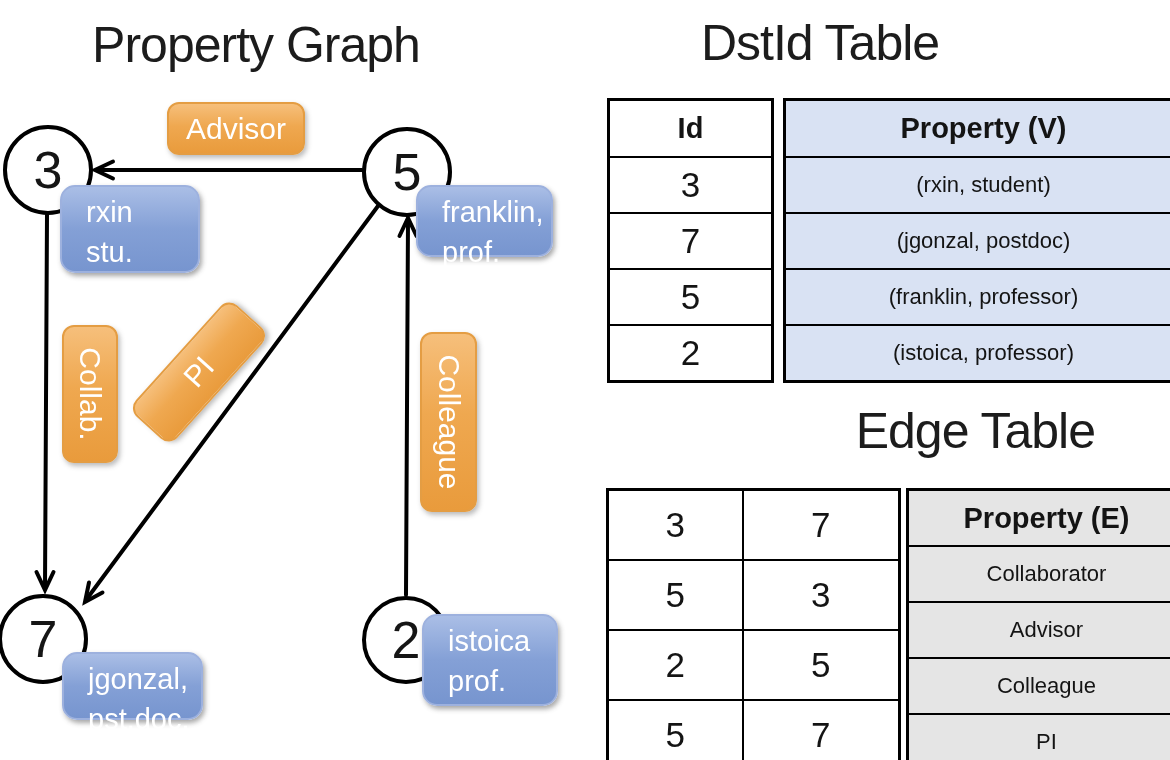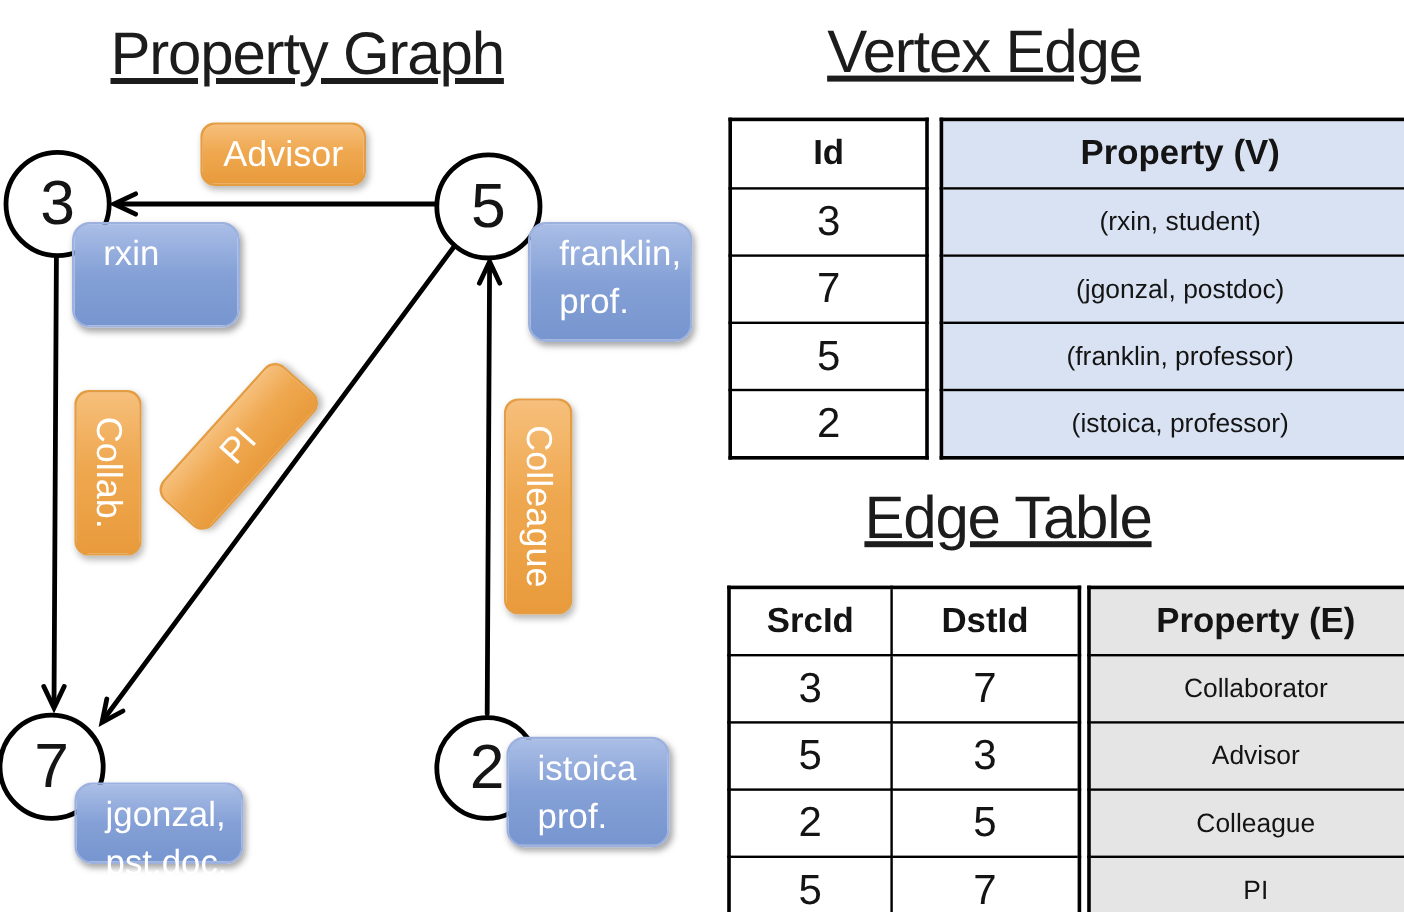--- a/index.html
+++ b/index.html
@@ -2,24 +2,24 @@
 <html><head>
 <meta charset="utf-8">
 <style>
   html,body{margin:0;padding:0;background:#fff;}
   .stage{
     position:relative;width:1170px;height:760px;overflow:hidden;
     font-family:"Liberation Sans",sans-serif;color:#111;background:#fff;
   }
   
   .big-title{position:absolute;font-size:50px;font-weight:400;color:#1c1c1c;
-    text-align:center;letter-spacing:-1px;white-space:nowrap;text-decoration:underline;}
+    text-align:center;letter-spacing:-1px;white-space:nowrap;}
   .graph-title{left:0;top:16px;width:512px;}
   .vtable-title{left:585px;top:14px;width:470px;}
-  .etable-title{left:585px;top:402px;width:510px;}
+  .etable-title{left:585px;top:402px;width:510px;text-align:right;}
 
   
   .edges{position:absolute;left:0;top:0;}
   .circle{
     position:absolute;width:90px;height:90px;box-sizing:border-box;
     background:#fff;border:4px solid #000;border-radius:50%;
     display:flex;align-items:center;justify-content:center;
     font-size:52px;color:#151515;z-index:2;
   }
   .c3{left:3px;top:125px;}
@@ -29,21 +29,21 @@
 
   .vlabel{
     position:absolute;z-index:3;box-sizing:border-box;border-radius:15px;
     background:linear-gradient(180deg,#aabee6 0%,#84a0d6 50%,#7removeme795cf 100%);
     background:linear-gradient(180deg,#aabee6 0%,#84a0d6 50%,#7795cf 100%);
     border:2px solid #9db1de;box-shadow:2px 3px 5px rgba(60,60,60,.45);
     color:#fff;font-size:29px;line-height:40px;padding:5px 0 0 24px;
   }
   .vlabel .ln{display:block;}
   .rxin{left:60px;top:185px;width:140px;height:88px;}
-  .franklin{left:440px;top:185px;width:137px;height:100px;}
+  .franklin{left:416px;top:185px;width:137px;height:72px;}
   .jgonzal{left:62px;top:652px;width:141px;height:68px;}
   .istoica{left:422px;top:614px;width:136px;height:92px;}
 
   .elabel{
     position:absolute;z-index:3;box-sizing:border-box;border-radius:12px;
     background:linear-gradient(180deg,#f6bf7b 0%,#efa850 45%,#e99b3c 100%);
     border:2px solid #e49d43;box-shadow:2px 3px 5px rgba(60,60,60,.35);
     color:#fff;font-size:30px;display:flex;align-items:center;justify-content:center;
   }
   .advisor{left:167px;top:102px;width:138px;height:53px;}
@@ -100,20 +100,21 @@
   </div>
   <div class="circle c7">
     <span>7</span>
   </div>
   <div class="circle c2">
     <span>2</span>
   </div>
 
   <div class="vlabel rxin">
     <span class="ln">rxin</span>
+    <span class="ln">stu.</span>
   </div>
   <div class="vlabel franklin">
     <span class="ln">franklin,</span>
     <span class="ln">prof.</span>
   </div>
   <div class="vlabel jgonzal">
     <span class="ln">jgonzal,</span>
     <span class="ln">pst.doc.</span>
   </div>
   <div class="vlabel istoica">
@@ -127,21 +128,21 @@
   <div class="elabel collab vert">
     <span>Collab.</span>
   </div>
   <div class="elabel pi">
     <span>PI</span>
   </div>
   <div class="elabel colleague vert">
     <span>Colleague</span>
   </div>
 
-  <div class="big-title vtable-title">Vertex Edge</div>
+  <div class="big-title vtable-title">DstId Table</div>
 
   <div class="tbl-wrap vwrap">
     <table class="t-id">
       <tbody>
           <tr>
             <th style="height:55px">Id</th>
           </tr>
       <tr>
             <td class="num">3</td>
           </tr>
@@ -179,24 +180,20 @@
 
   <div class="big-title etable-title">Edge Table</div>
 
   <div class="tbl-wrap ewrap">
     <table class="t-srcdst">
       <colgroup>
           <col style="width:135px">
           <col style="width:157px">
         </colgroup>
       <tbody>
-          <tr>
-        <th>SrcId</th>
-        <th>DstId</th>
-      </tr>
       <tr>
         <td class="num">3</td>
         <td class="num">7</td>
       </tr>
       <tr>
         <td class="num">5</td>
         <td class="num">3</td>
       </tr>
       <tr>
         <td class="num">2</td>

